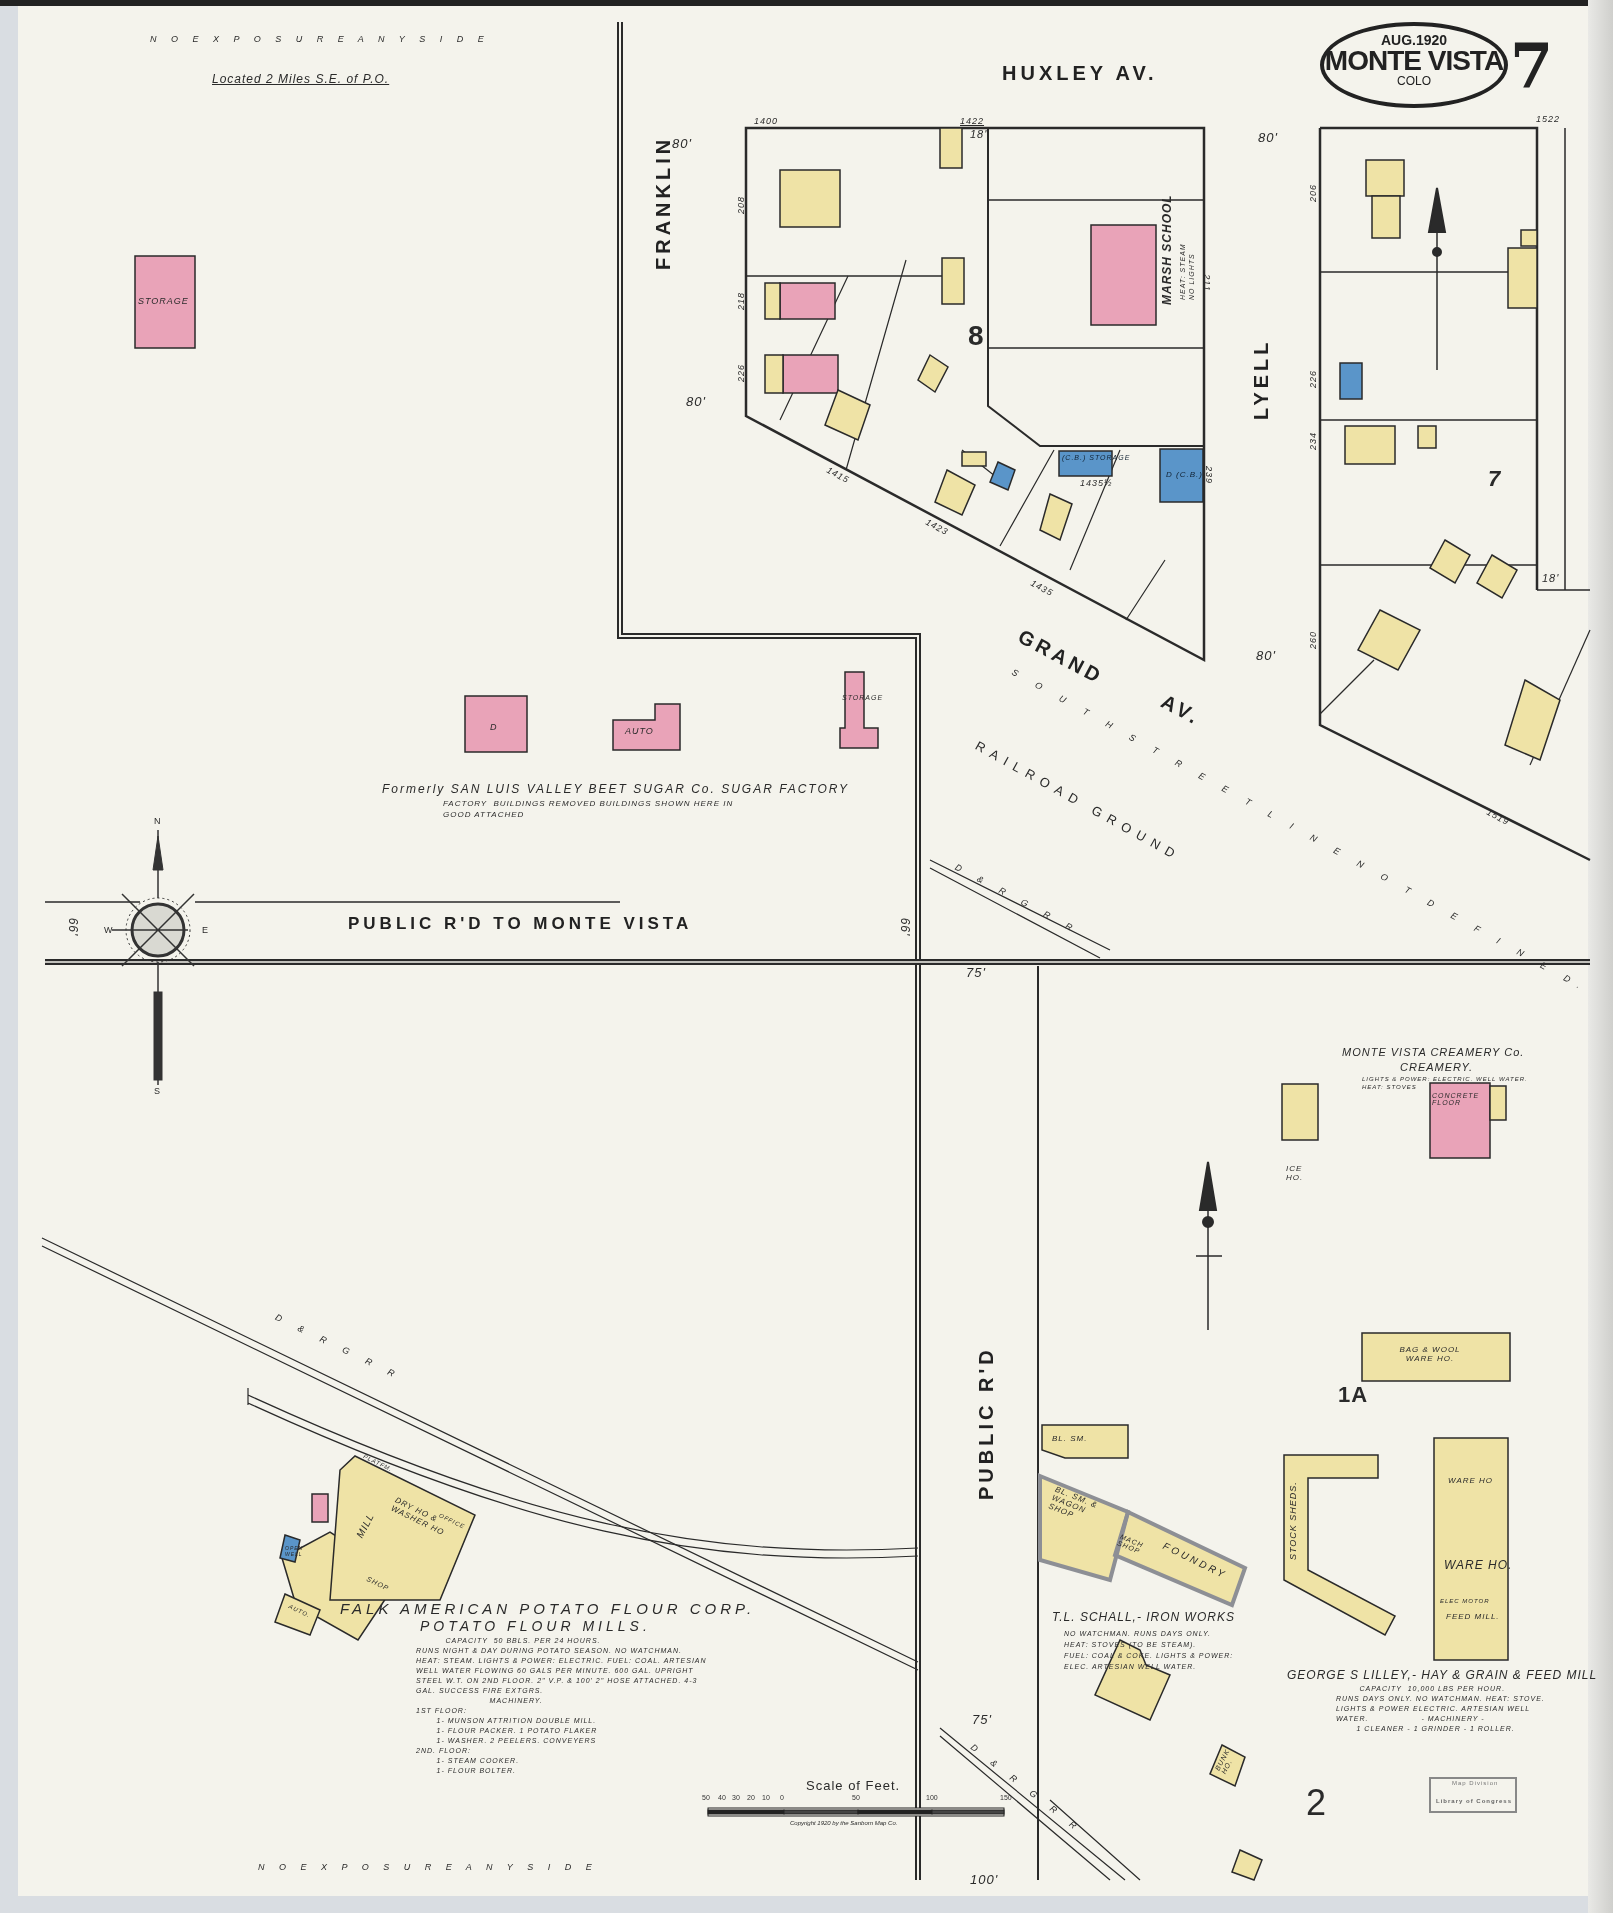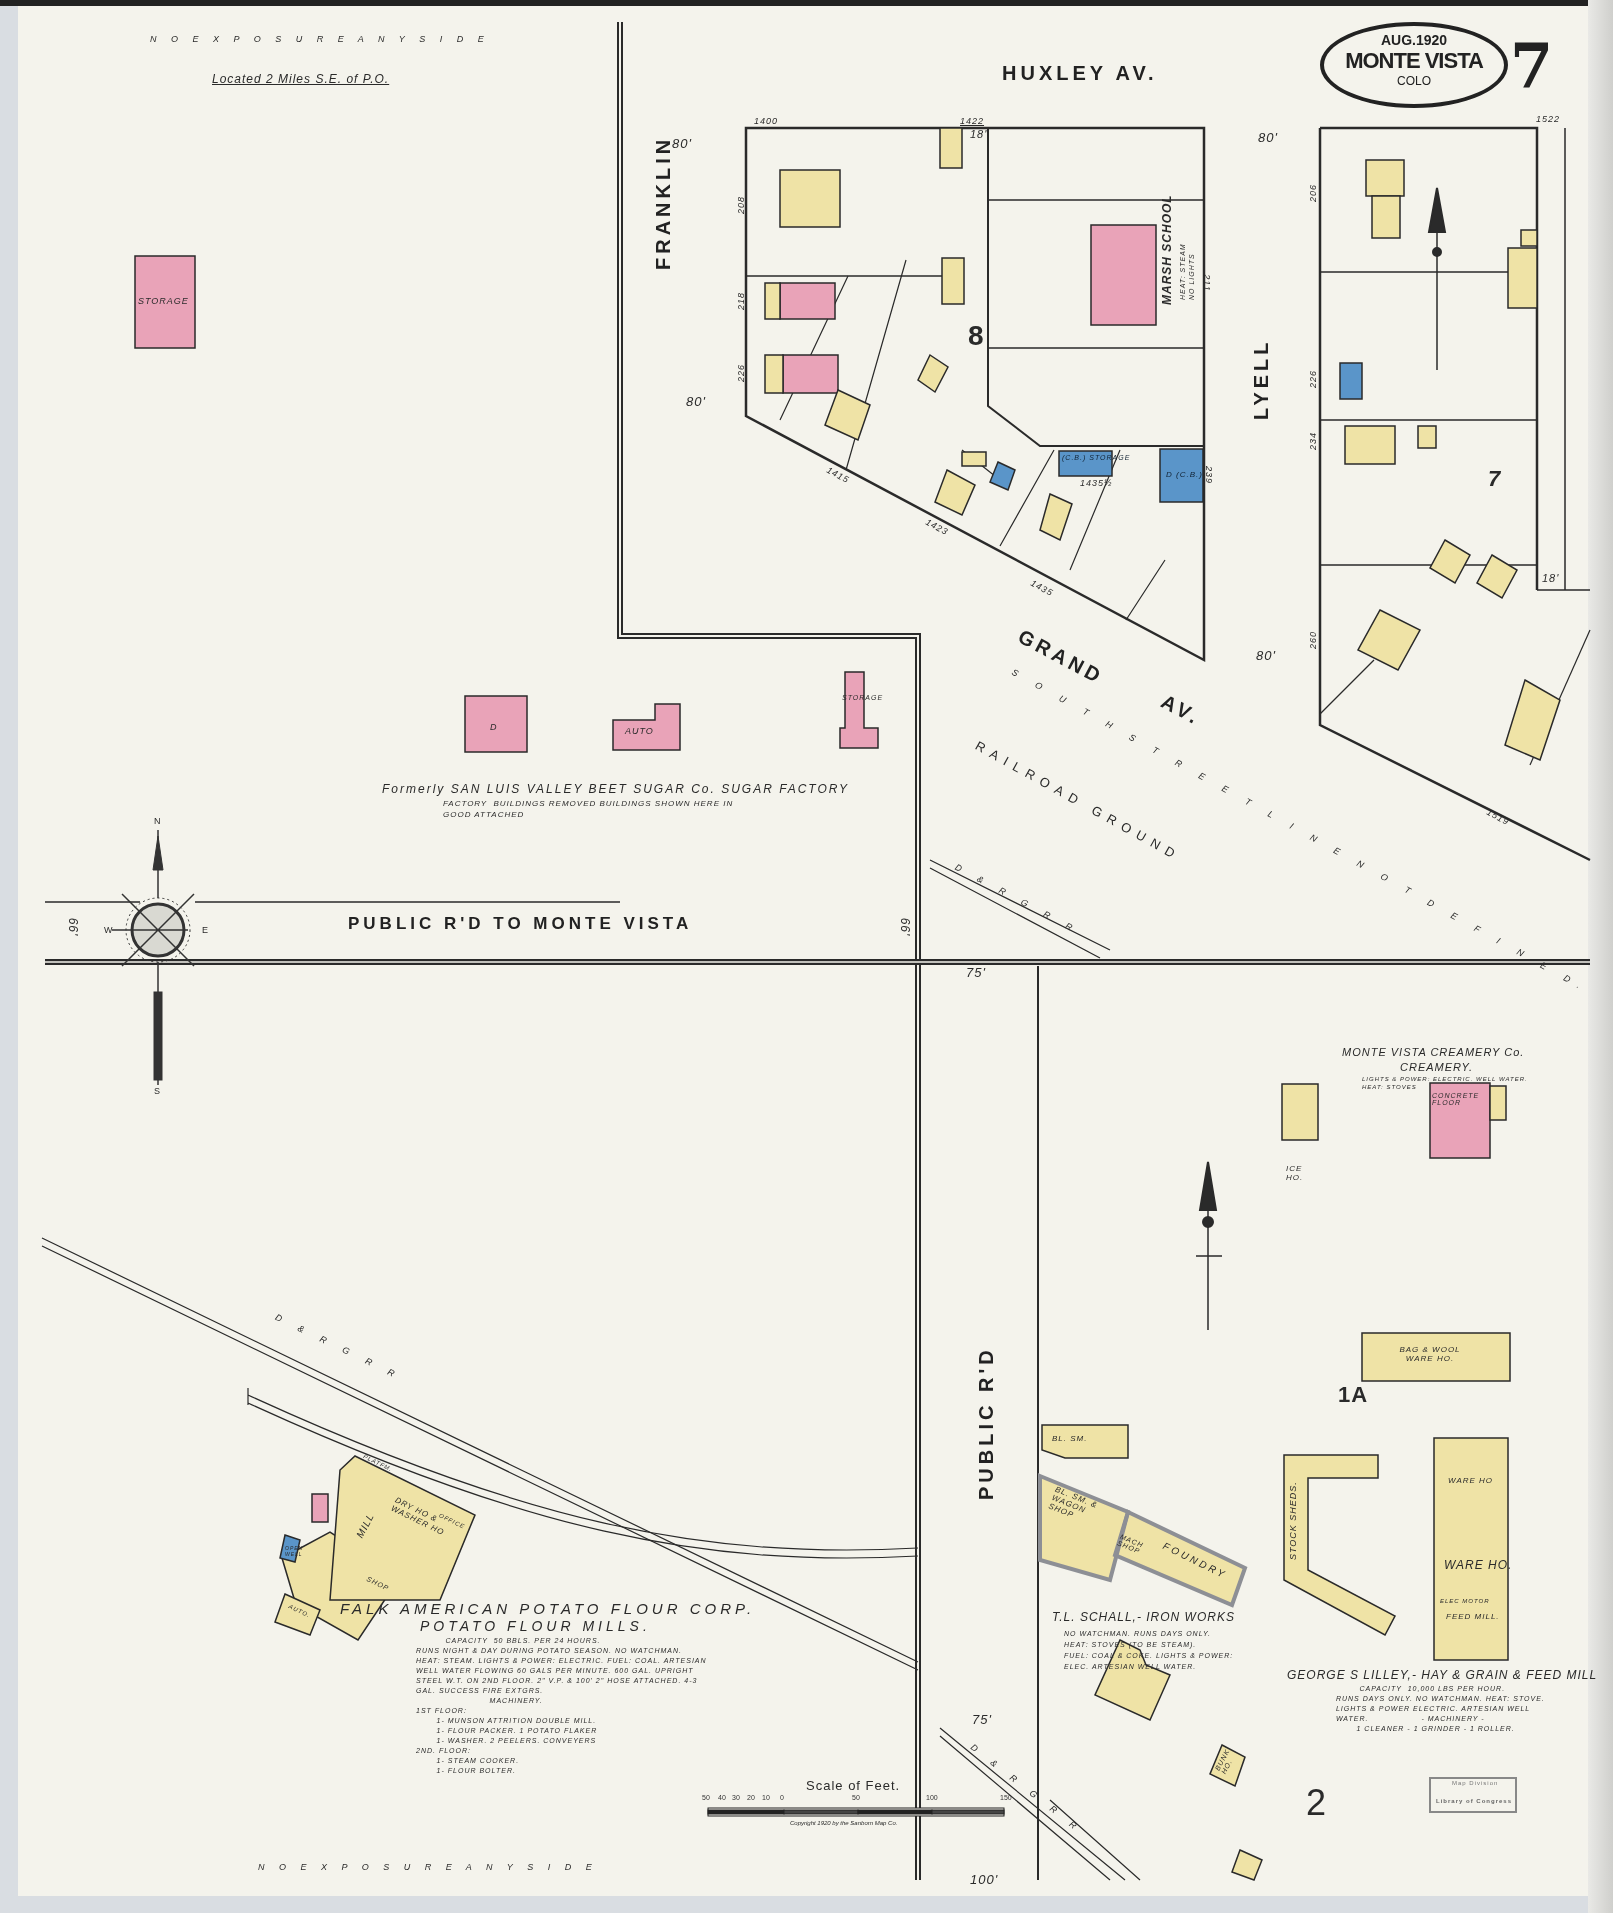--- a/index.html
+++ b/index.html
@@ -7,21 +7,21 @@
   .frame-top{position:absolute;left:0;top:0;width:1613px;height:6px;background:#222;}
   .sheet{position:absolute;left:18px;top:6px;width:1570px;height:1890px;background:#f4f3ec;}
   .edge-right{position:absolute;left:1588px;top:0;width:25px;height:1913px;background:linear-gradient(90deg,#e9e9e6,#cfcfcc);}
   svg.map{position:absolute;left:0;top:0;}
   .t{position:absolute;color:#2a2a2a;white-space:nowrap;font-style:italic;letter-spacing:1px;}
   .label-st{position:absolute;color:#222;white-space:nowrap;font-weight:bold;letter-spacing:4px;font-size:20px;}
   .small{font-size:9px;letter-spacing:1px;}
   .note{font-size:9px;line-height:13px;white-space:pre;font-style:italic;}
   .title-oval{position:absolute;left:1320px;top:22px;width:180px;height:78px;border:4px solid #222;border-radius:50%;text-align:center;background:transparent;}
   .title-date{font-size:14px;font-weight:bold;margin-top:6px;color:#222;}
-  .title-city{font-size:22px;font-weight:bold;letter-spacing:-1px;color:#222;line-height:26px;}
+  .title-city{font-size:28px;font-weight:bold;letter-spacing:-1px;color:#222;line-height:26px;}
   .title-state{font-size:12px;font-weight:normal;color:#222;}
   .sheet-no{position:absolute;left:1510px;top:30px;font-size:62px;font-weight:bold;font-family:"DejaVu Serif",serif;color:#222;}
 </style>
 </head>
 <body>
 
 <div class="frame-top"></div>
 <div class="sheet"></div>
 <div class="edge-right"></div>
 

